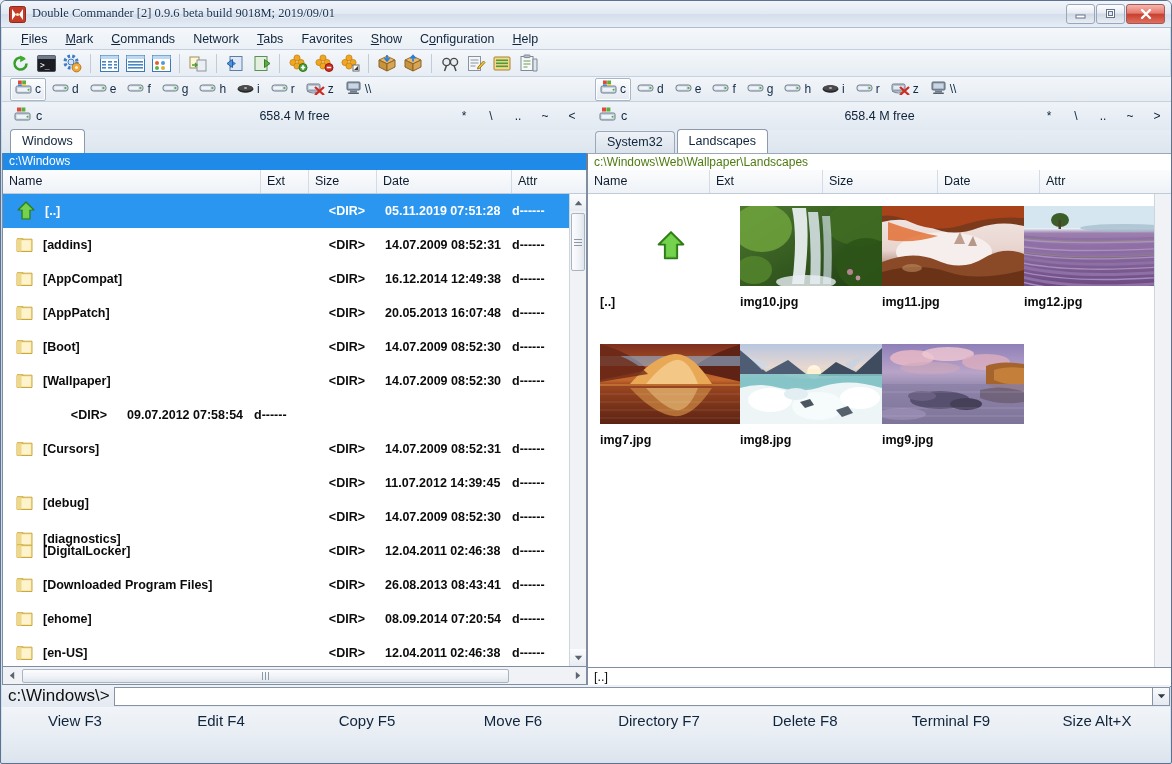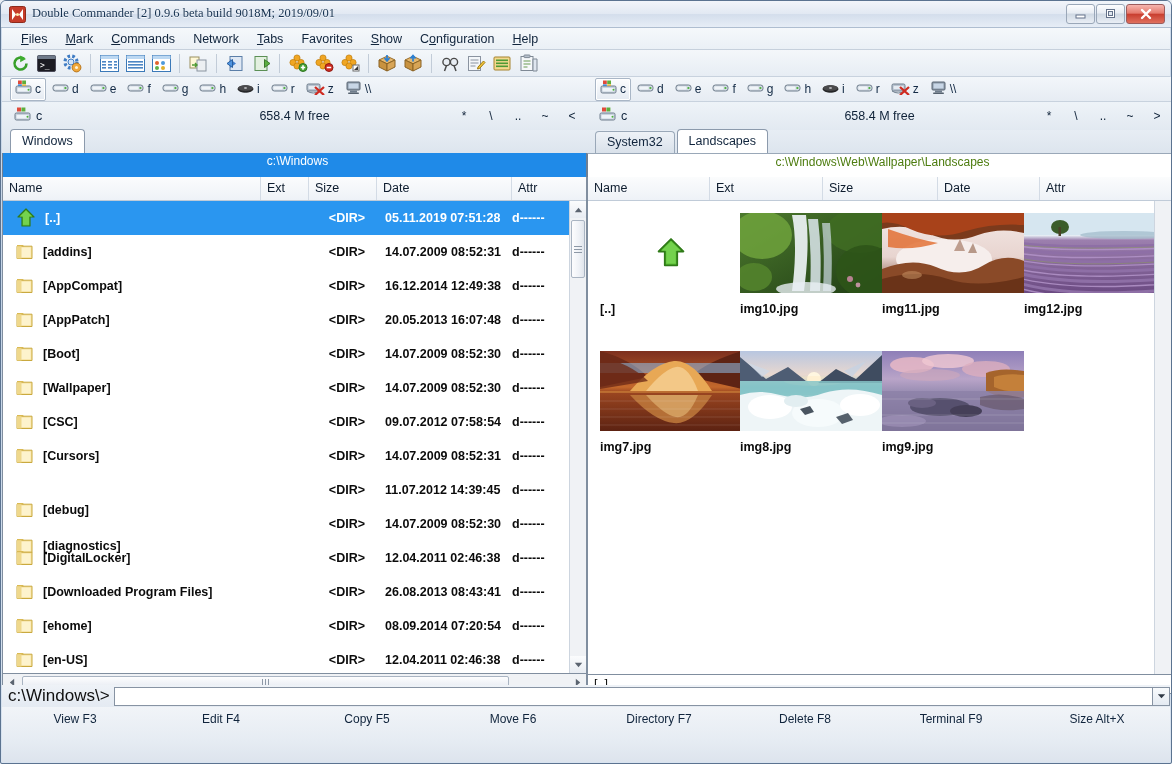--- a/index.html
+++ b/index.html
@@ -129,26 +129,25 @@
     background:linear-gradient(180deg,#eef2f7,#d9e1ea);
     margin-right:2px;cursor:default;
   }
   .tab.active{
     background:#ffffff;
     height:23px;line-height:22px;
     border-color:#8c9aac;
     position:relative;z-index:2;
   }
   .pathbar{
-    height:24px;line-height:17px;
+    height:17px;line-height:17px;
     background:#1f8ae8;color:#fff;
     font-size:12px;padding-left:6px;
     border-left:1px solid #6f7f92;border-right:1px solid #6f7f92;
     box-sizing:border-box;
-    text-align:center;
   }
   .pathbar.inactive{
     background:#ffffff;color:#4d7c0f;
     border-top:1px solid #9aa8b8;
   }
   
   .filearea{
     position:relative;
     background:#fff;
     border:1px solid #808e9f;
@@ -258,21 +257,21 @@
     background:linear-gradient(180deg,#f8fafc,#e4eaf2);
     display:flex;align-items:center;justify-content:center;box-sizing:border-box;
   }
   .fkeys{
     position:absolute;left:1px;right:1px;top:706px;height:55px;
     background:linear-gradient(180deg,#f1f4f8 0%,#e6ecf3 60%,#dde4ed 100%);
     display:flex;align-items:flex-start;
     box-sizing:border-box;
   }
   .fkey{
-    flex:1;text-align:center;font-size:12px;color:#10243c;
+    flex:1;text-align:center;font-size:15px;color:#10243c;
     padding-top:5px;cursor:default;white-space:nowrap;
   }
   .arrow-up-icon{width:22px;height:22px;flex:0 0 22px;}
   .folder-icon{width:20px;height:20px;flex:0 0 20px;}
 </style>
 </head>
 <body>
 
 <div id="app">
  <div class="win-frame">
@@ -798,29 +797,20 @@
                     <path d="M2 4.2 L6.5 4.2 L6.5 16.5 L2 16.5 Z" fill="#efd88c"></path>
                   </svg></span>
                 <span>[Wallpaper]</span>
               </div>
               <div class="cell-ext" style="width: 48px;"></div>
               <div class="cell-size" style="width: 68px;">&lt;DIR&gt;</div>
               <div class="cell-date" style="width: 135px;">14.07.2009 08:52:30</div>
               <div class="cell-attr" style="flex: 1 1 0%;">d------</div>
             </div>
             <div class="row">
-              <div class="cell-name" style="width: 258px;">
-                <span class="folder-icon"><svg width="20" height="20" viewBox="0 0 20 20">
-                    <path d="M2 3 L8 3 L9.5 5 L2 5 Z" fill="#e3c25f"></path>
-                    <path d="M2 4.2 L17 4.2 L17 16.5 L2 16.5 Z" fill="#f7e3a3" stroke="#c9a93f"></path>
-                    <path d="M3.6 5.6 L15.6 5.6 L15.6 15.2 L3.6 15.2 Z" fill="#fdf3cd"></path>
-                    <path d="M2 4.2 L6.5 4.2 L6.5 16.5 L2 16.5 Z" fill="#efd88c"></path>
-                  </svg></span>
-                <span>[CSC]</span>
-              </div>
               <div class="cell-ext" style="width: 48px;"></div>
               <div class="cell-size" style="width: 68px;">&lt;DIR&gt;</div>
               <div class="cell-date" style="width: 135px;">09.07.2012 07:58:54</div>
               <div class="cell-attr" style="flex: 1 1 0%;">d------</div>
             </div>
             <div class="row">
               <div class="cell-name" style="width: 258px;">
                 <span class="folder-icon"><svg width="20" height="20" viewBox="0 0 20 20">
                     <path d="M2 3 L8 3 L9.5 5 L2 5 Z" fill="#e3c25f"></path>
                     <path d="M2 4.2 L17 4.2 L17 16.5 L2 16.5 Z" fill="#f7e3a3" stroke="#c9a93f"></path>

